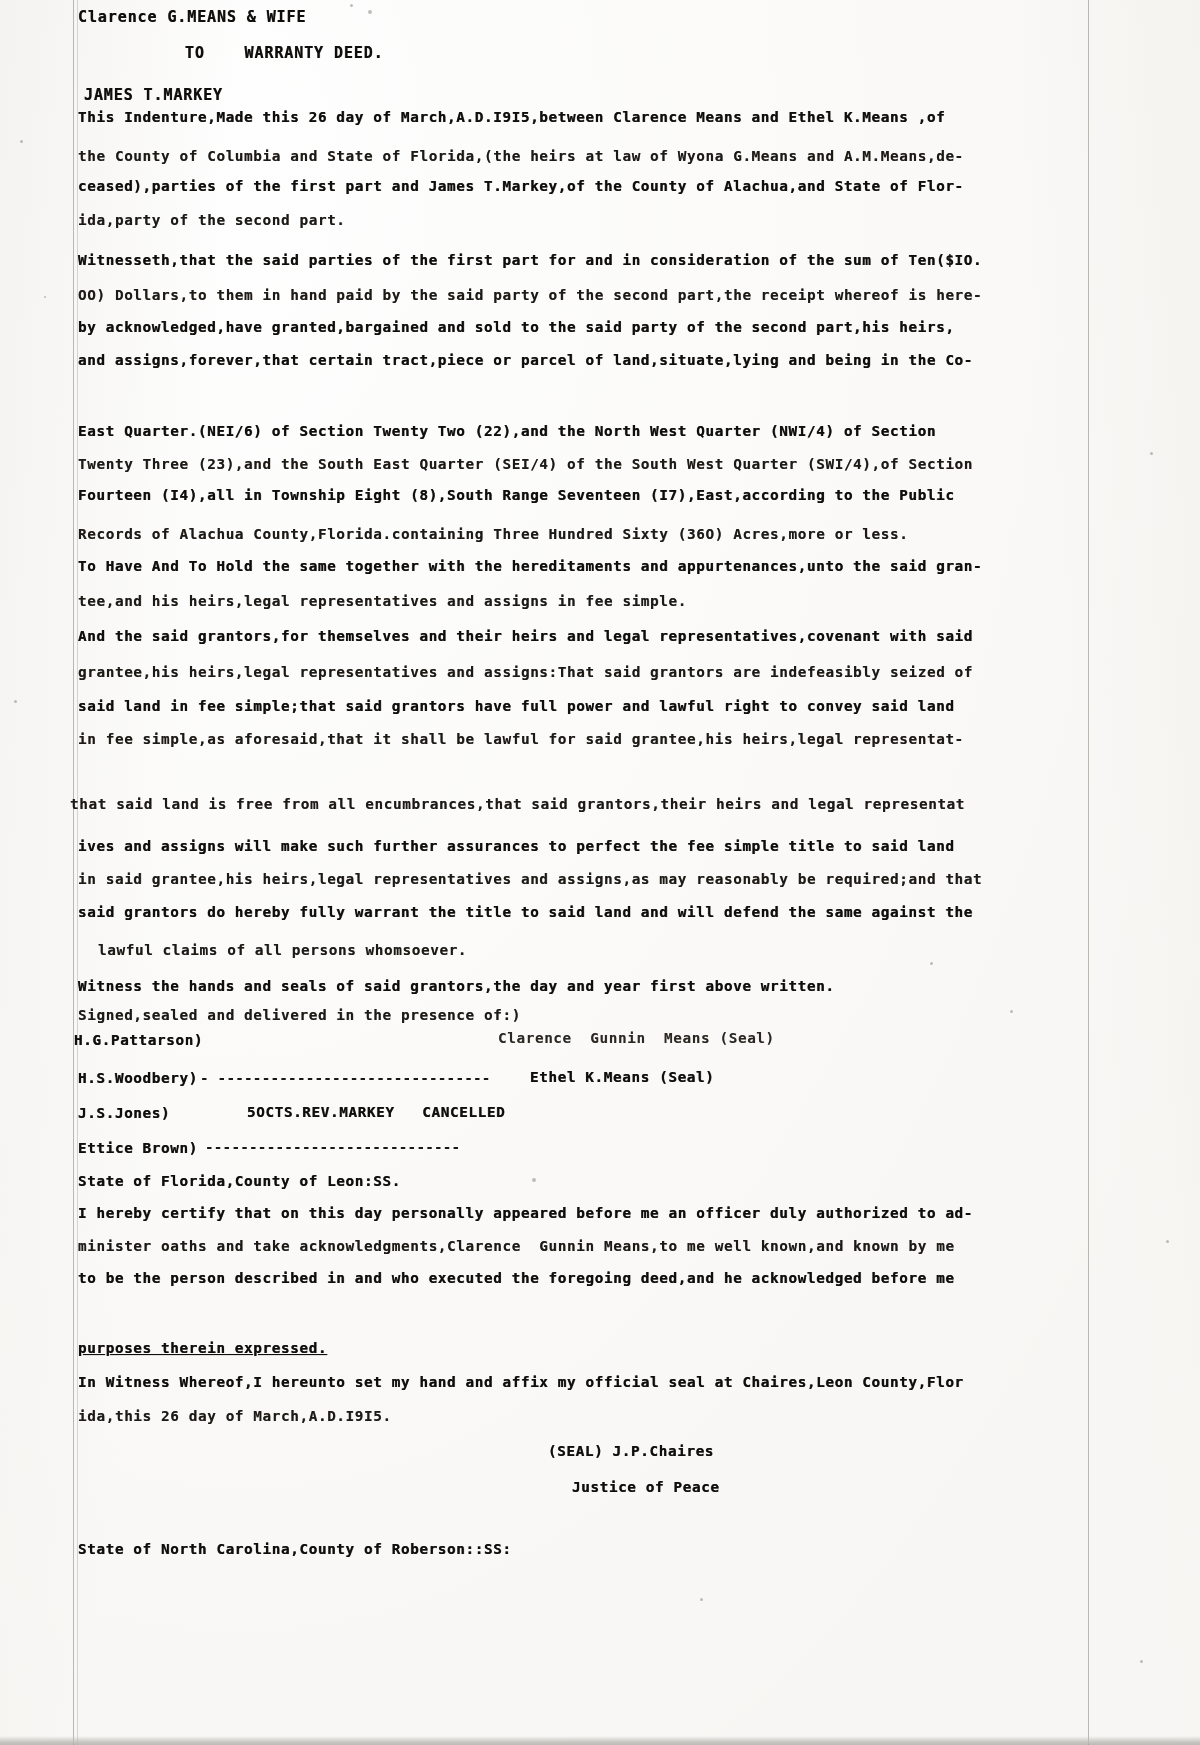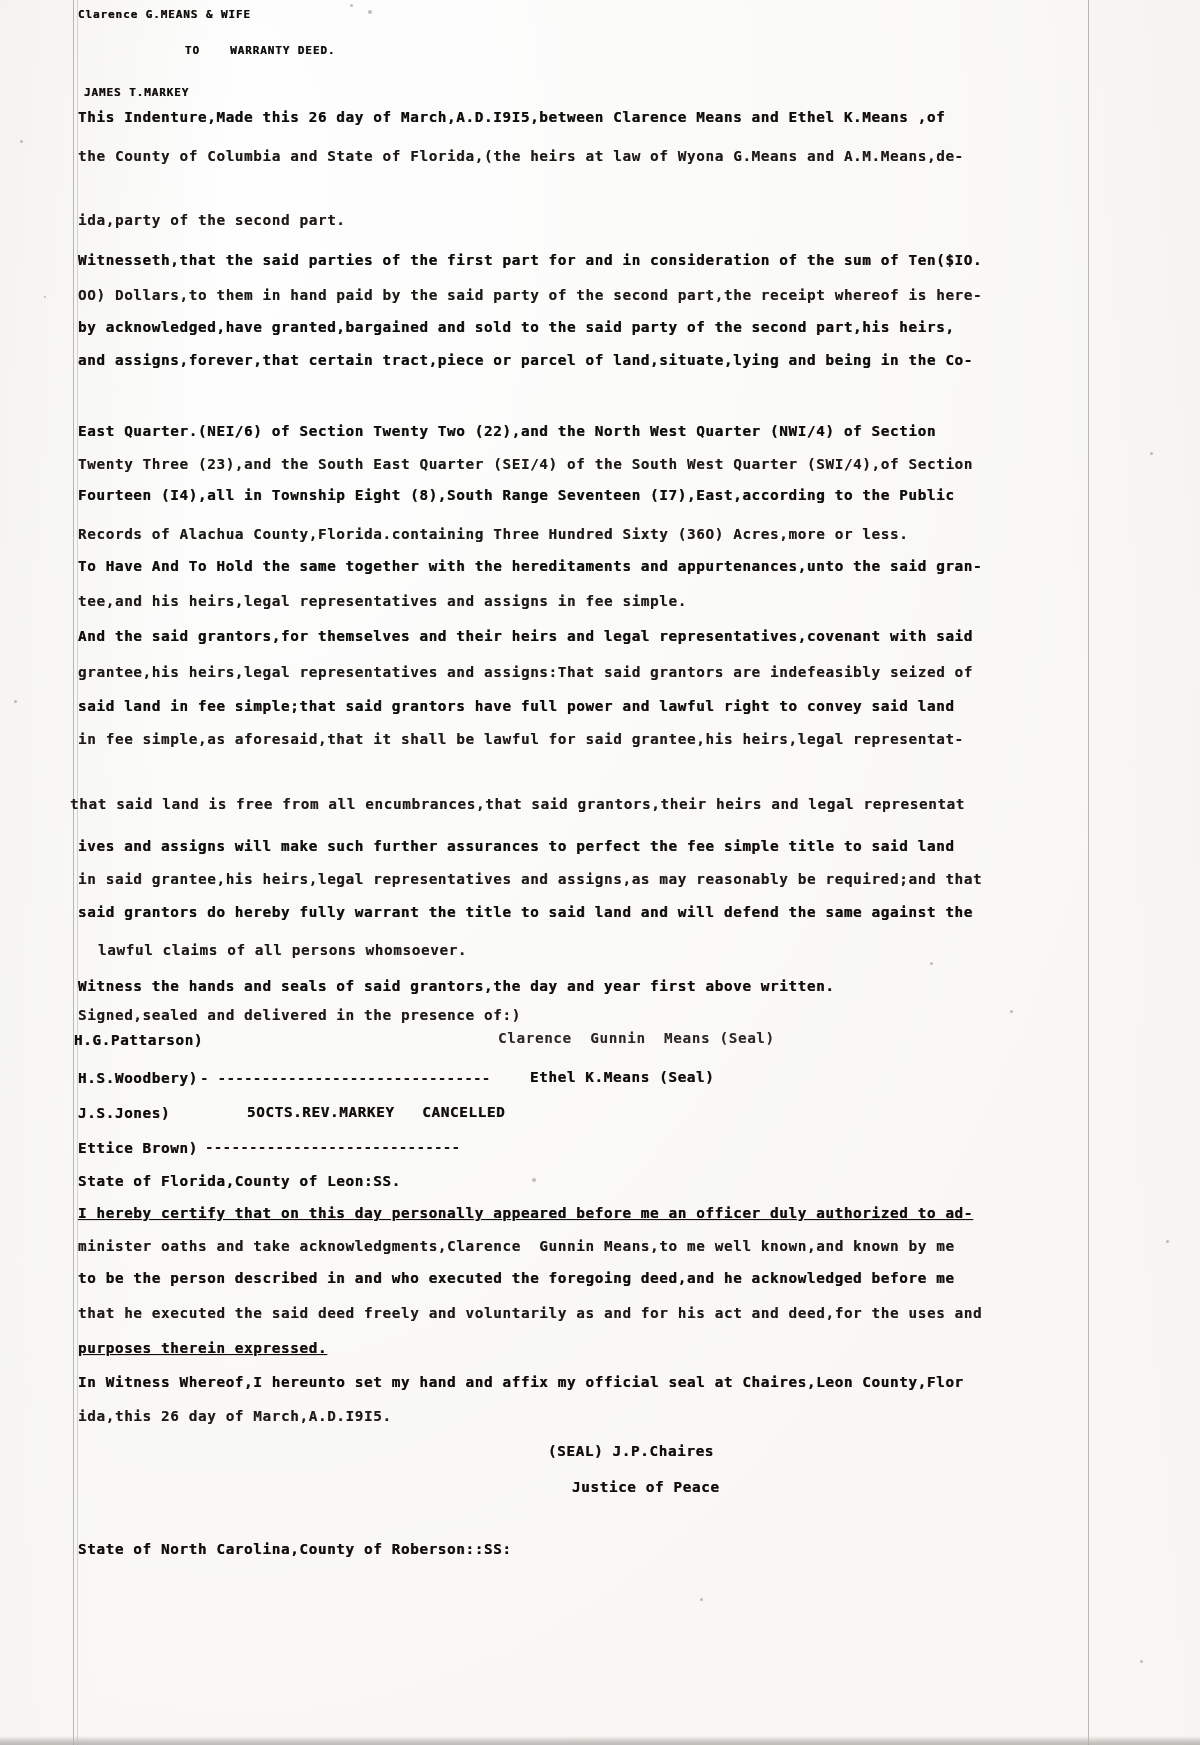--- a/index.html
+++ b/index.html
@@ -75,21 +75,21 @@
       0 0.35px 0 rgba(20,18,15,0.30);
     -webkit-font-smoothing: none;
   }
 
   
   .ink-dark  { color: #100e0c; }
   .ink-mid   { color: #1d1a16; text-shadow: 0.3px 0 0 rgba(29,26,22,0.35), 0 0.3px 0 rgba(29,26,22,0.28); }
   .ink-light { color: #2b2722; text-shadow: 0.25px 0 0 rgba(43,39,34,0.30); }
 
   .heading {
-    font-size: 11px;
+    font-size: 15px;
     letter-spacing: 0.9px;
   }
 
   
   .dashrule {
     position: absolute;
     white-space: pre;
     font-family: "DejaVu Sans Mono", monospace;
     font-size: 14.3px;
     letter-spacing: 0.2px;
@@ -121,20 +121,21 @@
   <div id="text-layer">
 
     <div class="tline heading ink-dark" style="left:78px; top:8px;">Clarence G.MEANS &amp; WIFE</div>
 
     <div class="tline heading ink-dark" style="left:185px; top:44px;">TO    WARRANTY DEED.</div>
 
     <div class="tline heading ink-dark" style="left:84px; top:86px;">JAMES T.MARKEY</div>
 
     <div class="tline ink-dark" style="left:78px; top:109px;">This Indenture,Made this 26 day of March,A.D.I9I5,between Clarence Means and Ethel K.Means ,of</div>
     <div class="tline ink-mid" style="left:78px; top:148px;">the County of Columbia and State of Florida,(the heirs at law of Wyona G.Means and A.M.Means,de-</div>
+    <div class="tline ink-dark" style="left:78px; top:178px;">ceased),parties of the first part and James T.Markey,of the County of Alachua,and State of Flor-</div>
     <div class="tline ink-mid" style="left:78px; top:212px;">ida,party of the second part.</div>
 
     <div class="tline ink-dark" style="left:78px; top:252px;">Witnesseth,that the said parties of the first part for and in consideration of the sum of Ten($IO.</div>
     <div class="tline ink-mid" style="left:78px; top:287px;">OO) Dollars,to them in hand paid by the said party of the second part,the receipt whereof is here-</div>
     <div class="tline ink-dark" style="left:78px; top:319px;">by acknowledged,have granted,bargained and sold to the said party of the second part,his heirs,</div>
     <div class="tline ink-dark" style="left:78px; top:352px;">and assigns,forever,that certain tract,piece or parcel of land,situate,lying and being in the Co-</div>
     <div class="tline ink-dark" style="left:78px; top:423px;">East Quarter.(NEI/6) of Section Twenty Two (22),and the North West Quarter (NWI/4) of Section</div>
     <div class="tline ink-mid" style="left:78px; top:456px;">Twenty Three (23),and the South East Quarter (SEI/4) of the South West Quarter (SWI/4),of Section</div>
     <div class="tline ink-dark" style="left:78px; top:487px;">Fourteen (I4),all in Township Eight (8),South Range Seventeen (I7),East,according to the Public</div>
     <div class="tline ink-mid" style="left:78px; top:526px;">Records of Alachua County,Florida.containing Three Hundred Sixty (36O) Acres,more or less.</div>
@@ -163,24 +164,23 @@
     <div class="tline ink-dark" style="left:530px; top:1069px;">Ethel K.Means (Seal)</div>
 
     <div class="tline ink-dark" style="left:78px; top:1105px;">J.S.Jones)</div>
     <div class="tline ink-dark" style="left:247px; top:1104px;">5OCTS.REV.MARKEY   CANCELLED</div>
 
     <div class="tline ink-dark" style="left:78px; top:1140px;">Ettice Brown)</div>
     <div class="dashrule" style="left:205px; top:1139px; width:268px;">-----------------------------</div>
 
     <div class="tline ink-dark" style="left:78px; top:1173px;">State of Florida,County of Leon:SS.</div>
 
-    <div class="tline ink-dark" style="left:78px; top:1205px;text-decoration:underline;">I hereby certify that on this day personally appeared before me an officer duly authorized to ad-</div>
+    <div class="tline ink-dark" style="left:78px; top:1205px;">I hereby certify that on this day personally appeared before me an officer duly authorized to ad-</div>
     <div class="tline ink-mid" style="left:78px; top:1238px;">minister oaths and take acknowledgments,Clarence  Gunnin Means,to me well known,and known by me</div>
     <div class="tline ink-dark" style="left:78px; top:1270px;">to be the person described in and who executed the foregoing deed,and he acknowledged before me</div>
-    <div class="tline ink-mid" style="left:78px; top:1305px;">that he executed the said deed freely and voluntarily as and for his act and deed,for the uses and</div>
     <div class="tline ink-dark" style="left:78px; top:1340px;text-decoration:underline;">purposes therein expressed.</div>
     <div class="tline ink-dark" style="left:78px; top:1374px;">In Witness Whereof,I hereunto set my hand and affix my official seal at Chaires,Leon County,Flor</div>
     <div class="tline ink-mid" style="left:78px; top:1408px;">ida,this 26 day of March,A.D.I9I5.</div>
 
     <div class="tline ink-dark" style="left:548px; top:1443px;">(SEAL) J.P.Chaires</div>
     <div class="tline ink-dark" style="left:572px; top:1479px;">Justice of Peace</div>
 
     <div class="tline ink-dark" style="left:78px; top:1541px;">State of North Carolina,County of Roberson::SS:</div>
 
   </div>

